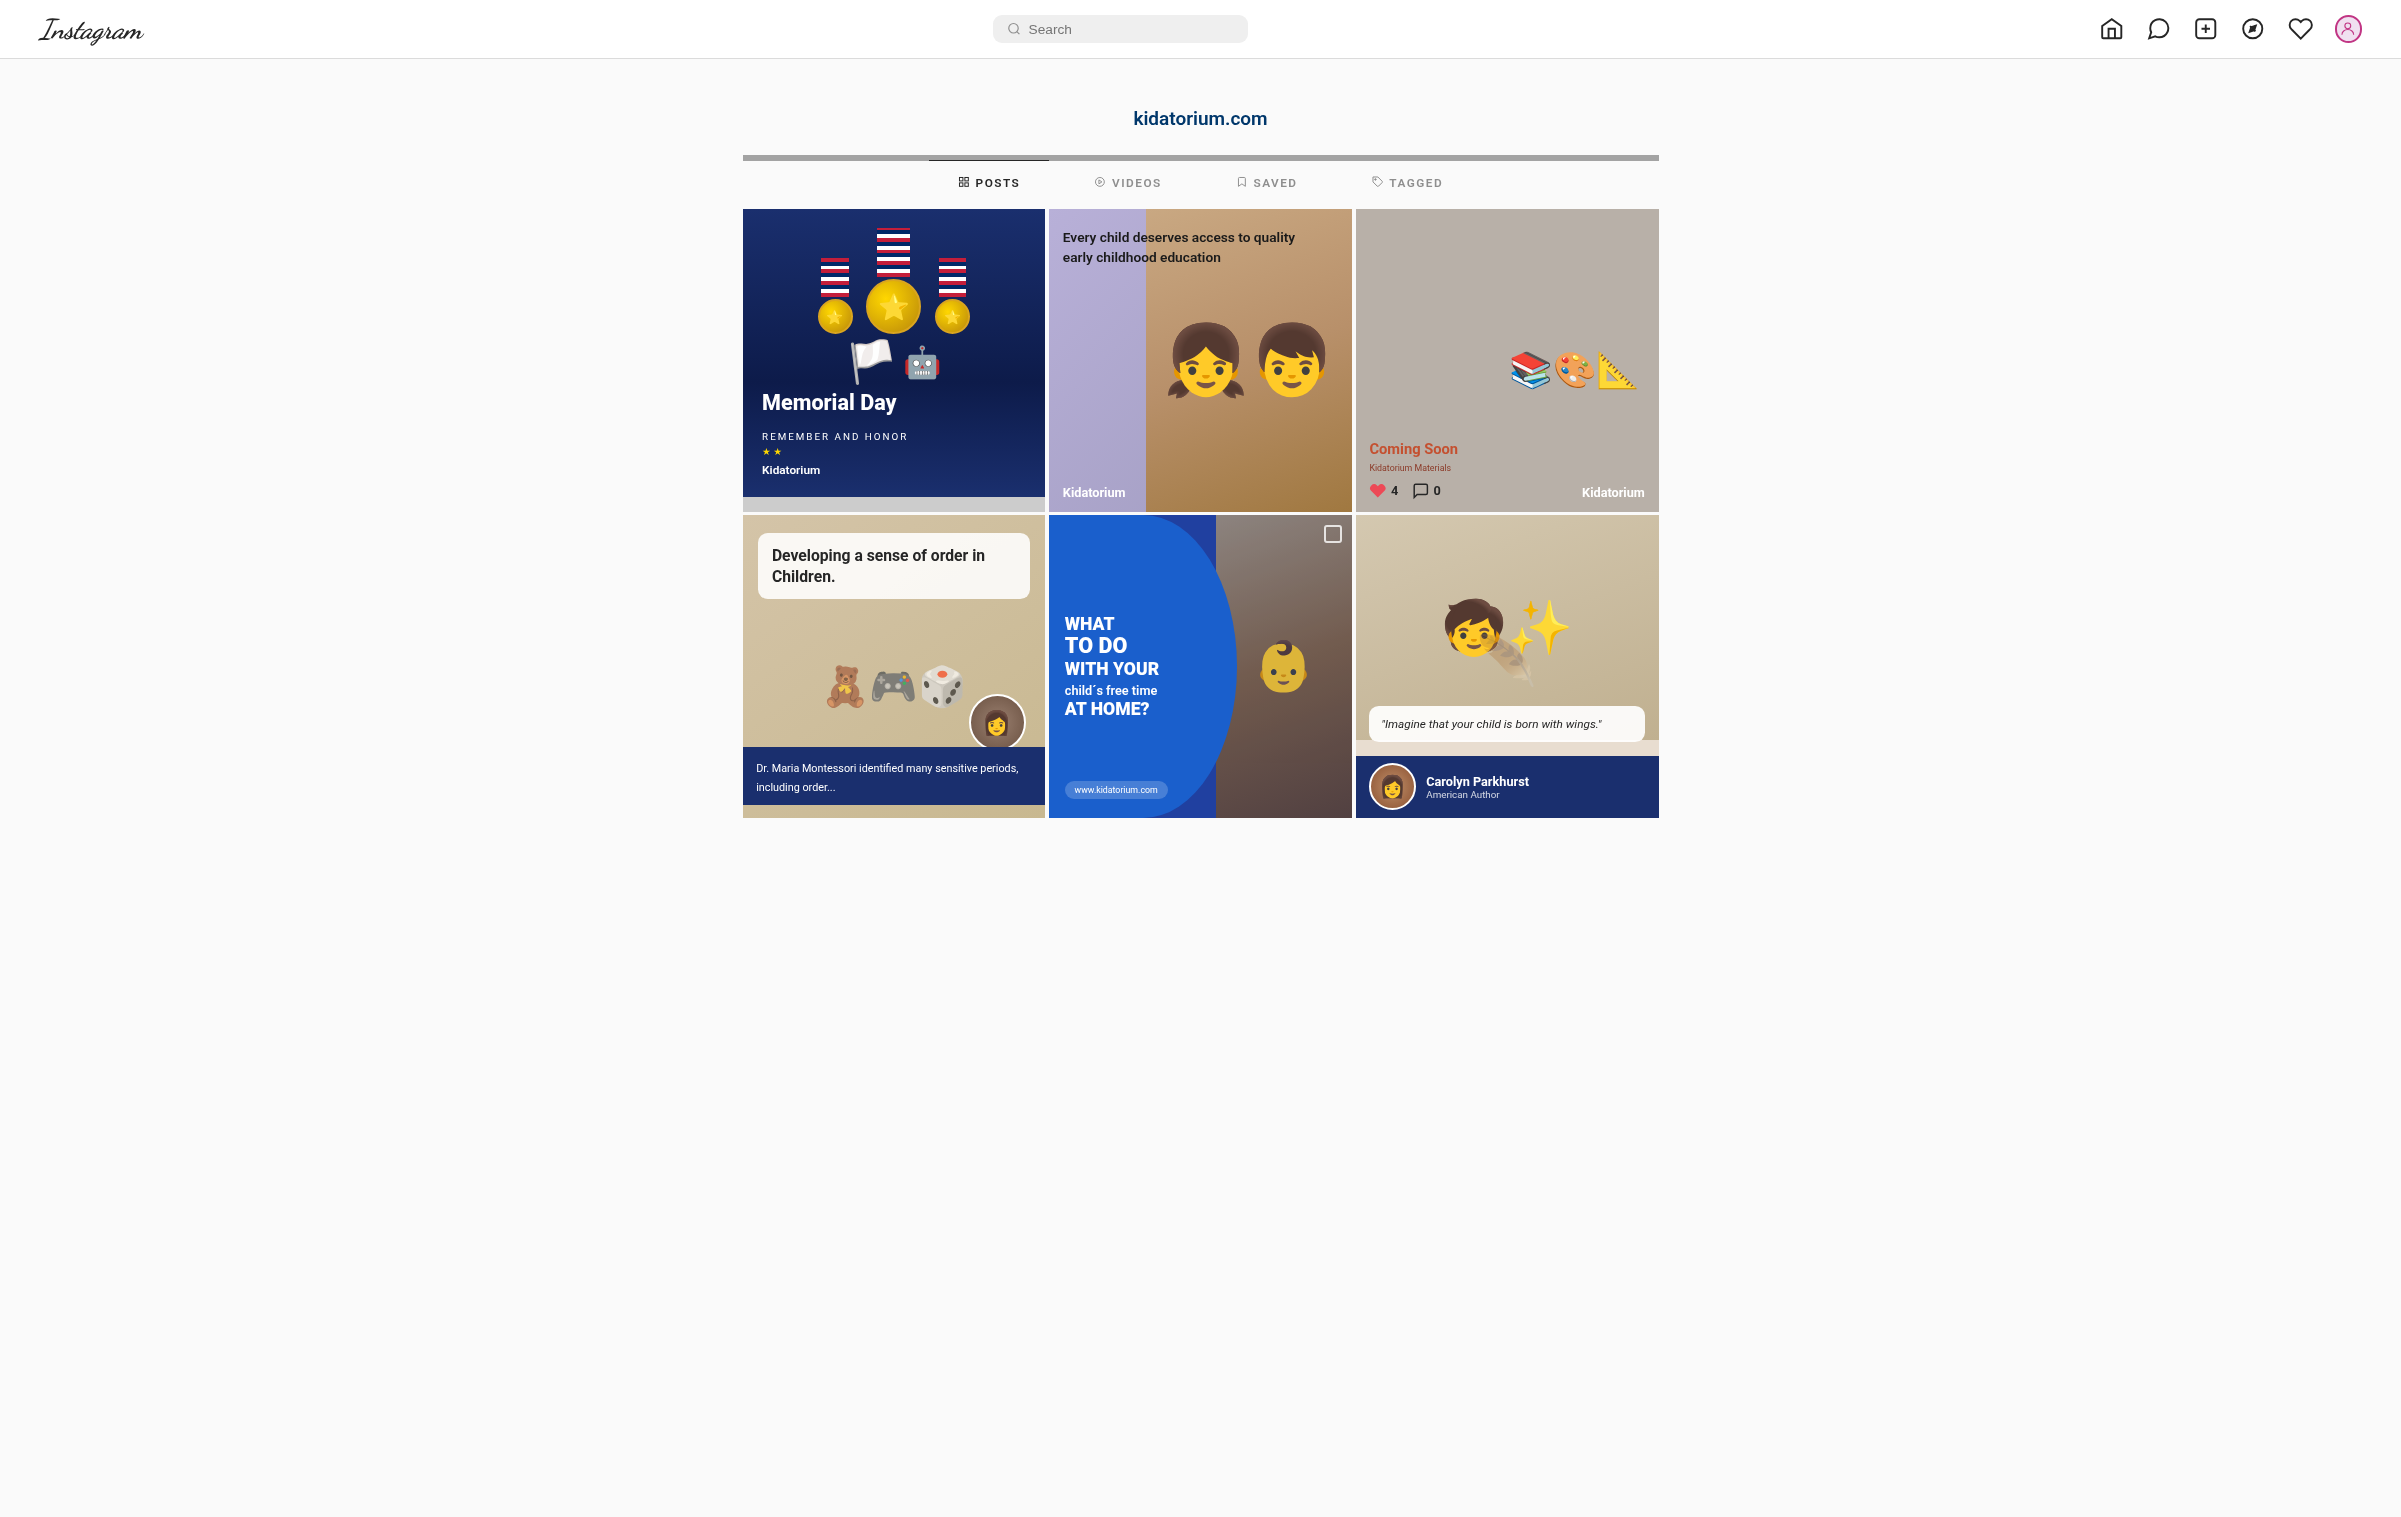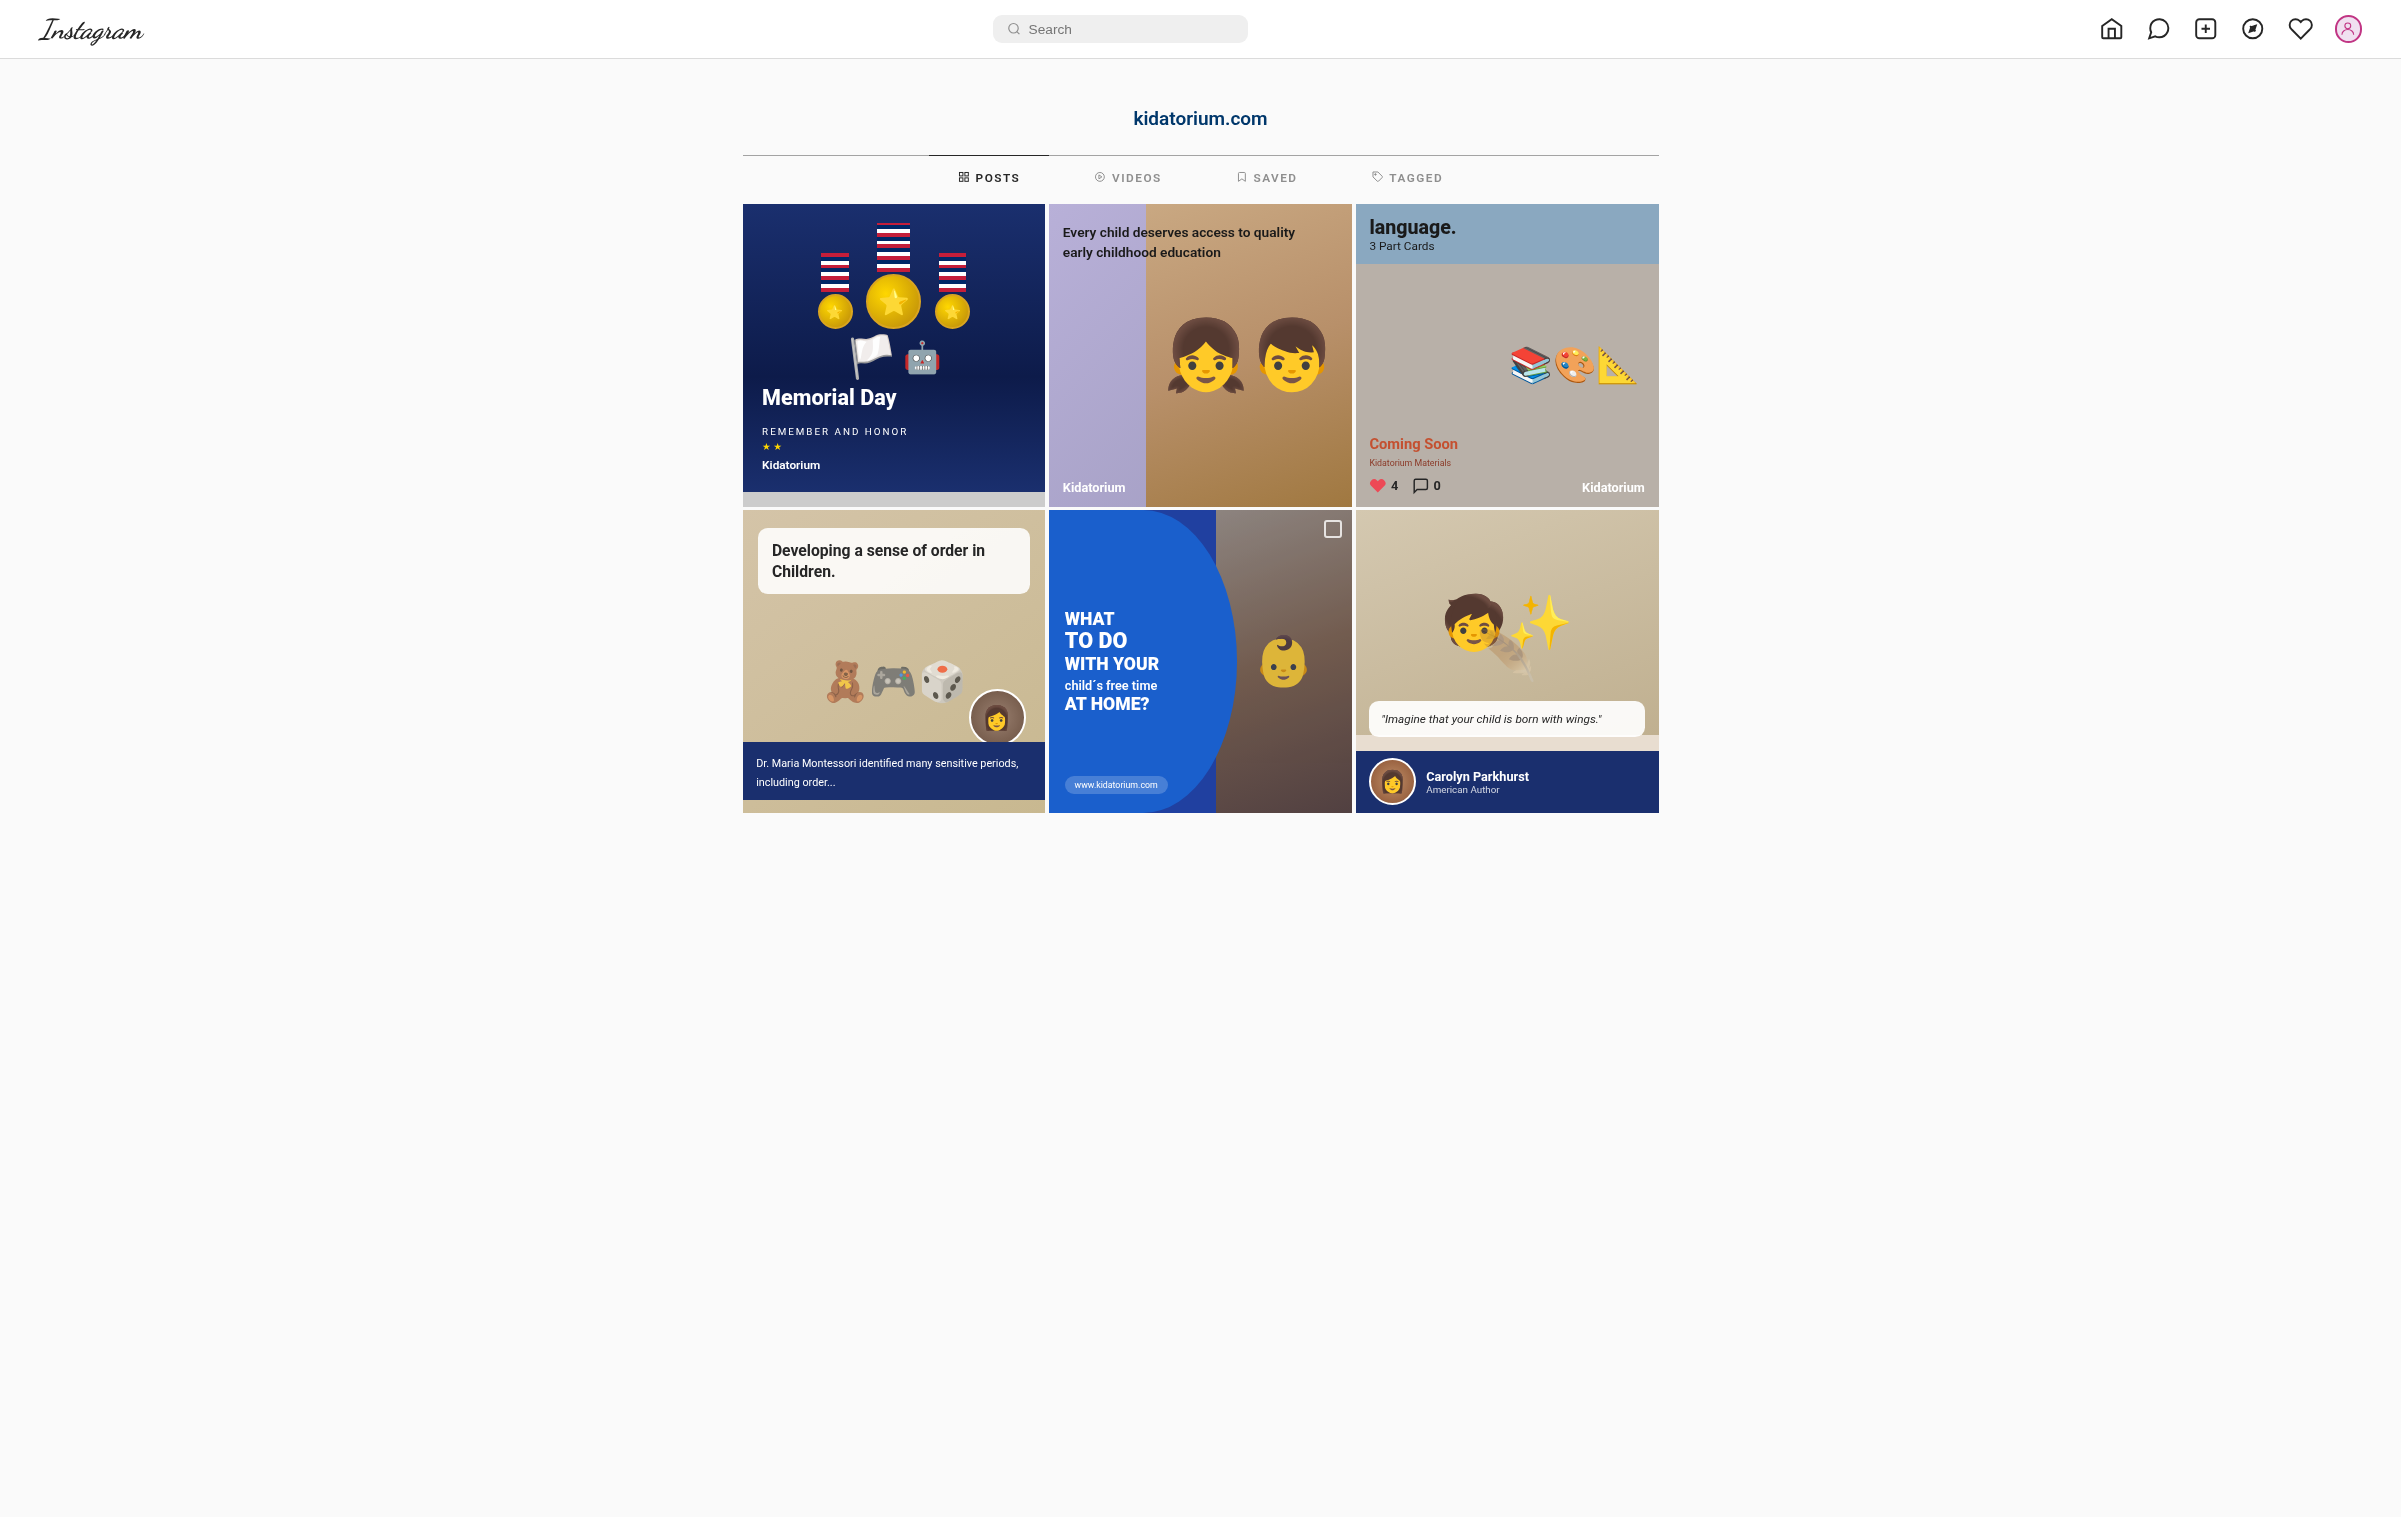--- a/index.html
+++ b/index.html
@@ -35,21 +35,21 @@
 
     
     .website-link {
       text-align: center; padding: 9.8px 0 0;
       font-size: 19px; color: #00376b; font-weight: 600; text-decoration: none;
     }
 
     
     .tabs {
       display: flex; justify-content: center; gap: 16px;
-      border-top: 1px solid #a3a3a3; margin-top: 19.6px;
+      border-top: 6px solid #a3a3a3; margin-top: 19.6px;
     }
     .tab {
       display: flex; align-items: center; gap: 5.9px;
       padding: 13.7px 29px; font-size: 11.8px; font-weight: 600;
       letter-spacing: 1.5px; text-transform: uppercase;
       color: #8e8e8e; cursor: pointer; border-top: 1px solid transparent;
       margin-top: -1px;
     }
     .tab.active { color: #262626; border-top-color: #262626; }
     .tab-icon { font-size: 13.7px; }
@@ -225,24 +225,20 @@
           </div>
           <div style="position:absolute;top:19.6px;left:13.7px;right:49px;font-size:13.7px;font-weight:600;color:#1a1a1a;line-height:1.45;">Every child deserves access to quality early childhood education</div>
           <div style="position:absolute;bottom:11.8px;left:13.7px;font-size:12.7px;font-weight:700;color:#fff;background:transparent;">Kidatorium</div>
         </div>
       </div>
     </div>
 
     <div class="grid-item">
       <div class="grid-item-inner">
         <div style="width:100%;height:100%;background:#b8b0a8;position:relative;overflow:hidden;">
-          <div style="position:absolute;top:0;left:0;right:0;background:#8aa8c0;padding:11.8px 13.7px;">
-            <div style="font-size:19.6px;font-weight:800;color:#1a1a1a;">language.</div>
-            <div style="font-size:11.8px;color:#1a1a1a;">3 Part Cards</div>
-          </div>
           <div style="position:absolute;right:7.8px;top:69px;bottom:49px;width:50%;display:flex;align-items:center;justify-content:center;font-size:35px;">
             📚🎨📐
           </div>
           <div style="position:absolute;bottom:54px;left:13.7px;">
             <span style="font-size:14.7px;font-weight:700;color:#c45030;">Coming Soon</span>
           </div>
           <div style="position:absolute;bottom:39px;left:13.7px;font-size:8.8px;color:#8b3a28;">Kidatorium Materials</div>
 
           <div style="position:absolute;bottom:11.8px;left:13.7px;display:flex;gap:13.7px;align-items:center;">
             <div style="display:flex;align-items:center;gap:3.9px;">

